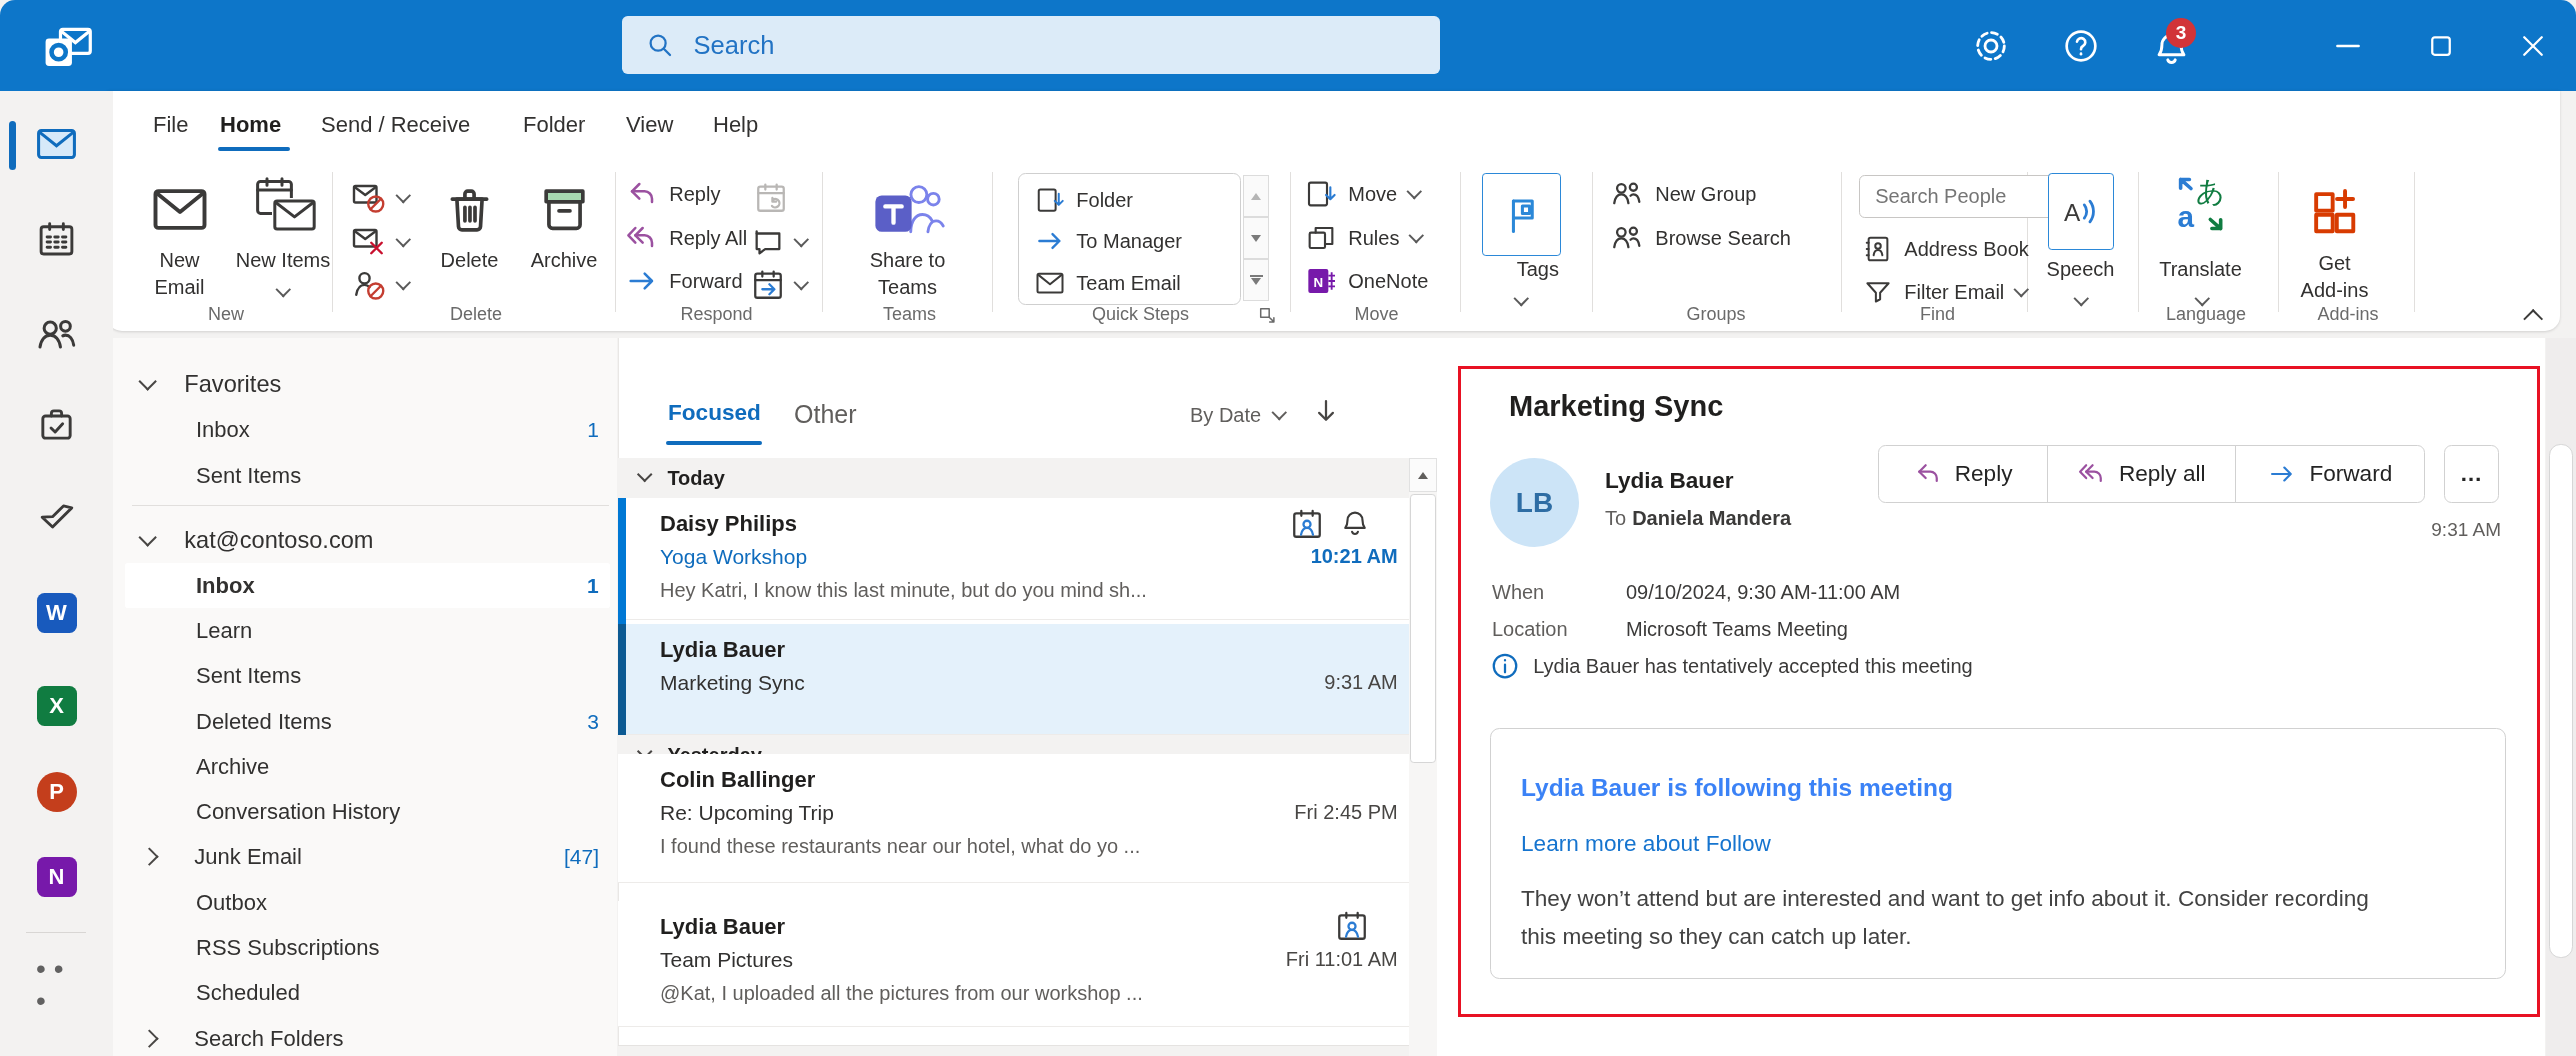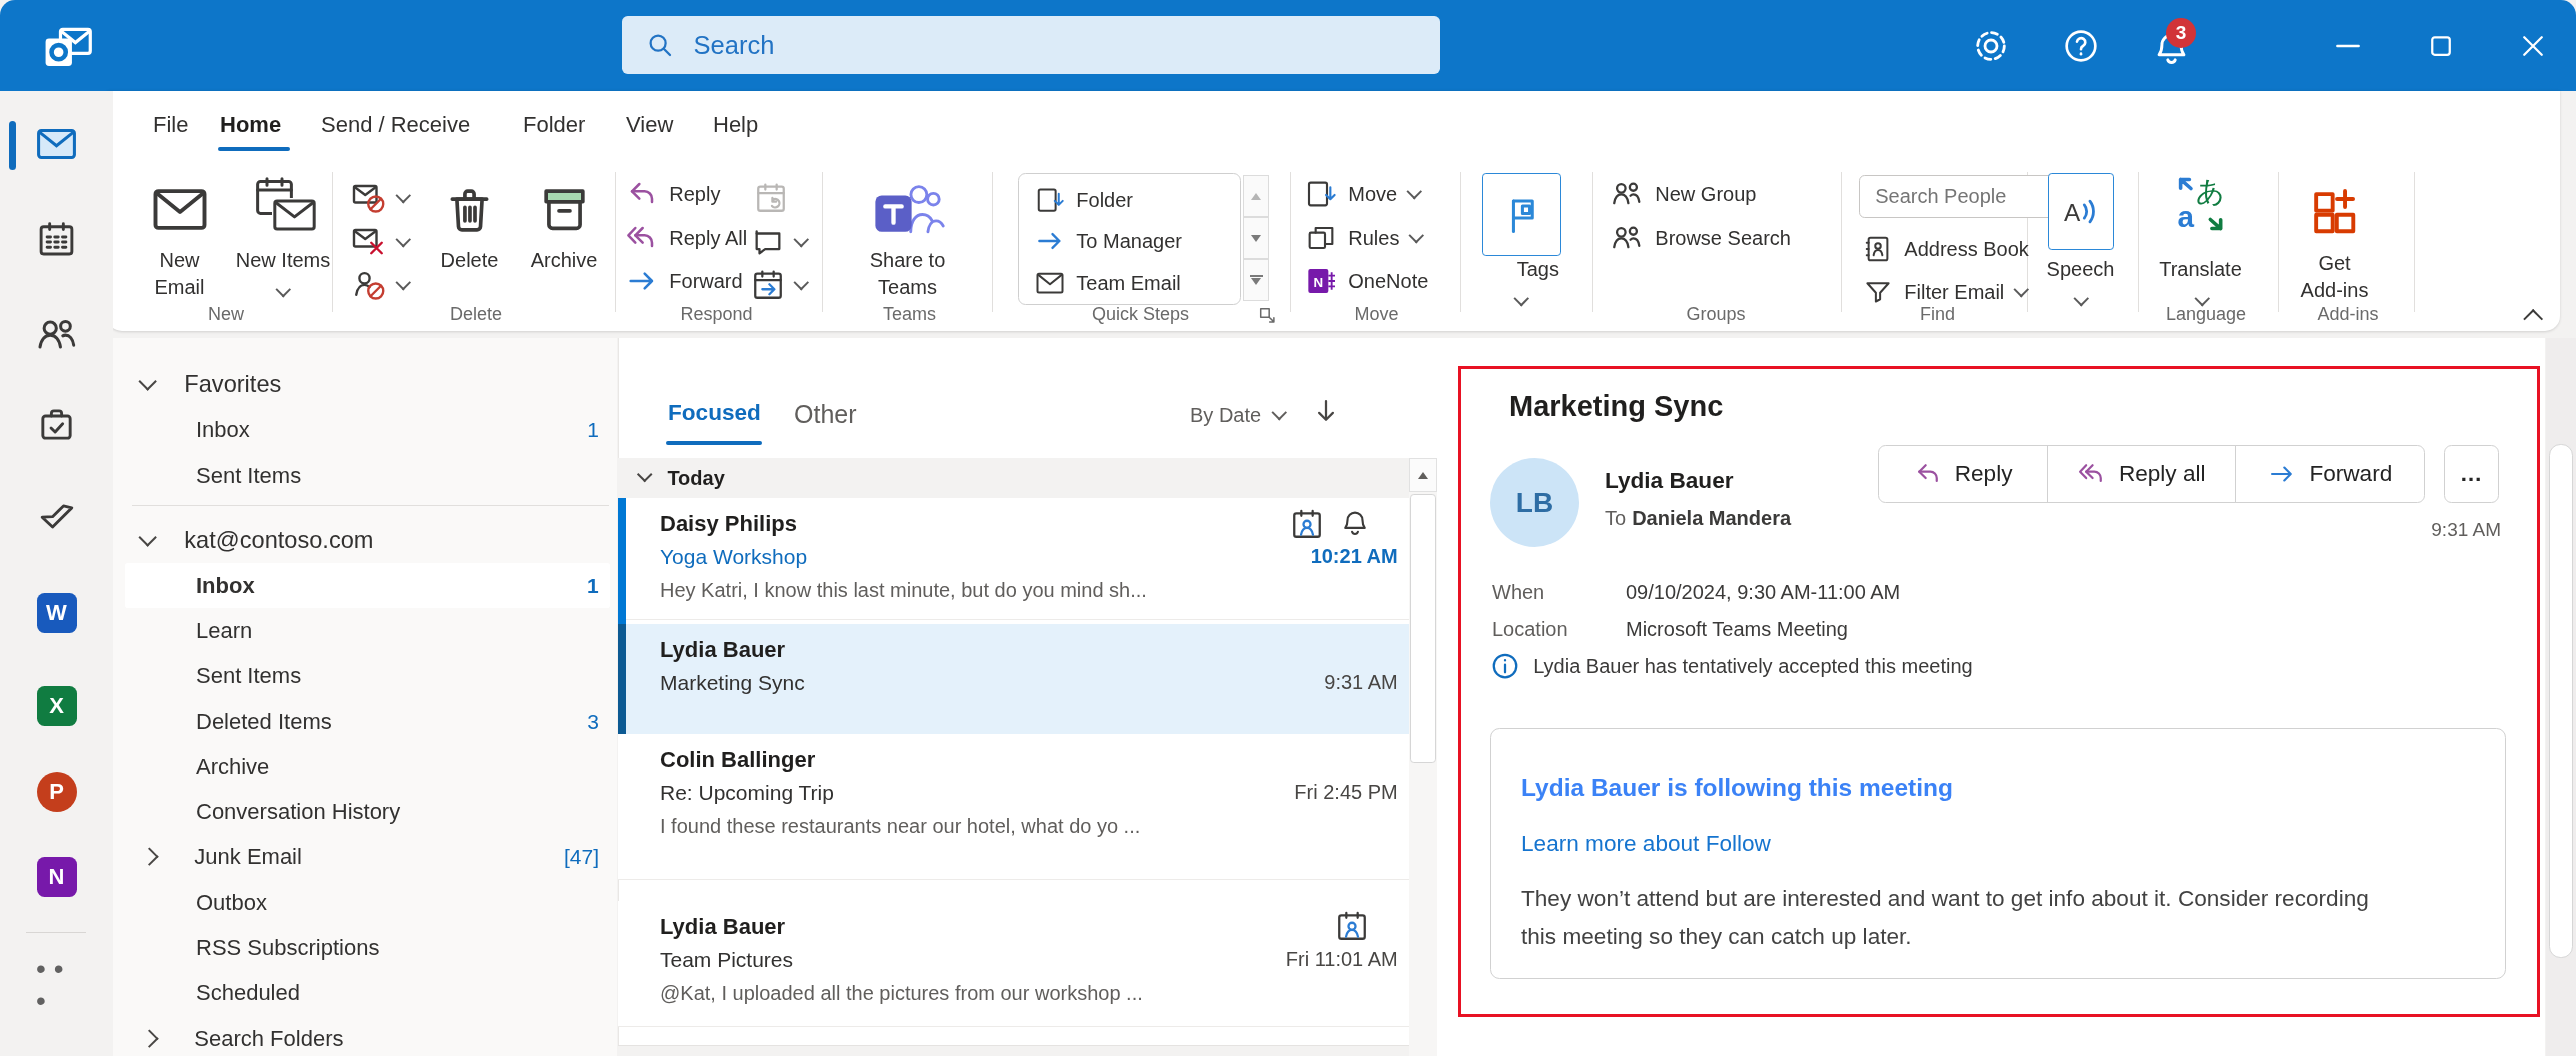--- a/index.html
+++ b/index.html
@@ -659,21 +659,21 @@
     <span class="ename" style="top:13.2px;">Lydia Bauer</span>
     <span class="esub" style="top:47px;">Marketing Sync</span>
     <span class="etime" style="top:47px;">9:31 AM</span>
   </div>
 
   <div class="ghead" style="top:735px;">
     <span class="cvf down" style="width:9.4px;height:9.4px;"></span>
     <span>Yesterday</span>
   </div>
 
-  <div class="email" style="top:734px;height:146px;">
+  <div class="email" style="top:754px;height:129px;">
     <span class="ename" style="top:13.2px;">Colin Ballinger</span>
     <span class="esub" style="top:47px;">Re: Upcoming Trip</span>
     <span class="etime" style="top:47px;">Fri 2:45 PM</span>
     <span class="eprev" style="top:81px;">I found these restaurants near our hotel, what do yo ...</span>
   </div>
 
   <div class="email" style="top:901px;height:126px;">
     <span class="ename" style="top:13.2px;">Lydia Bauer</span>
     <span class="abs" style="right:40px;top:7.5px;">
       <svg width="34" height="34" viewBox="0 0 24 24" class="ic">

